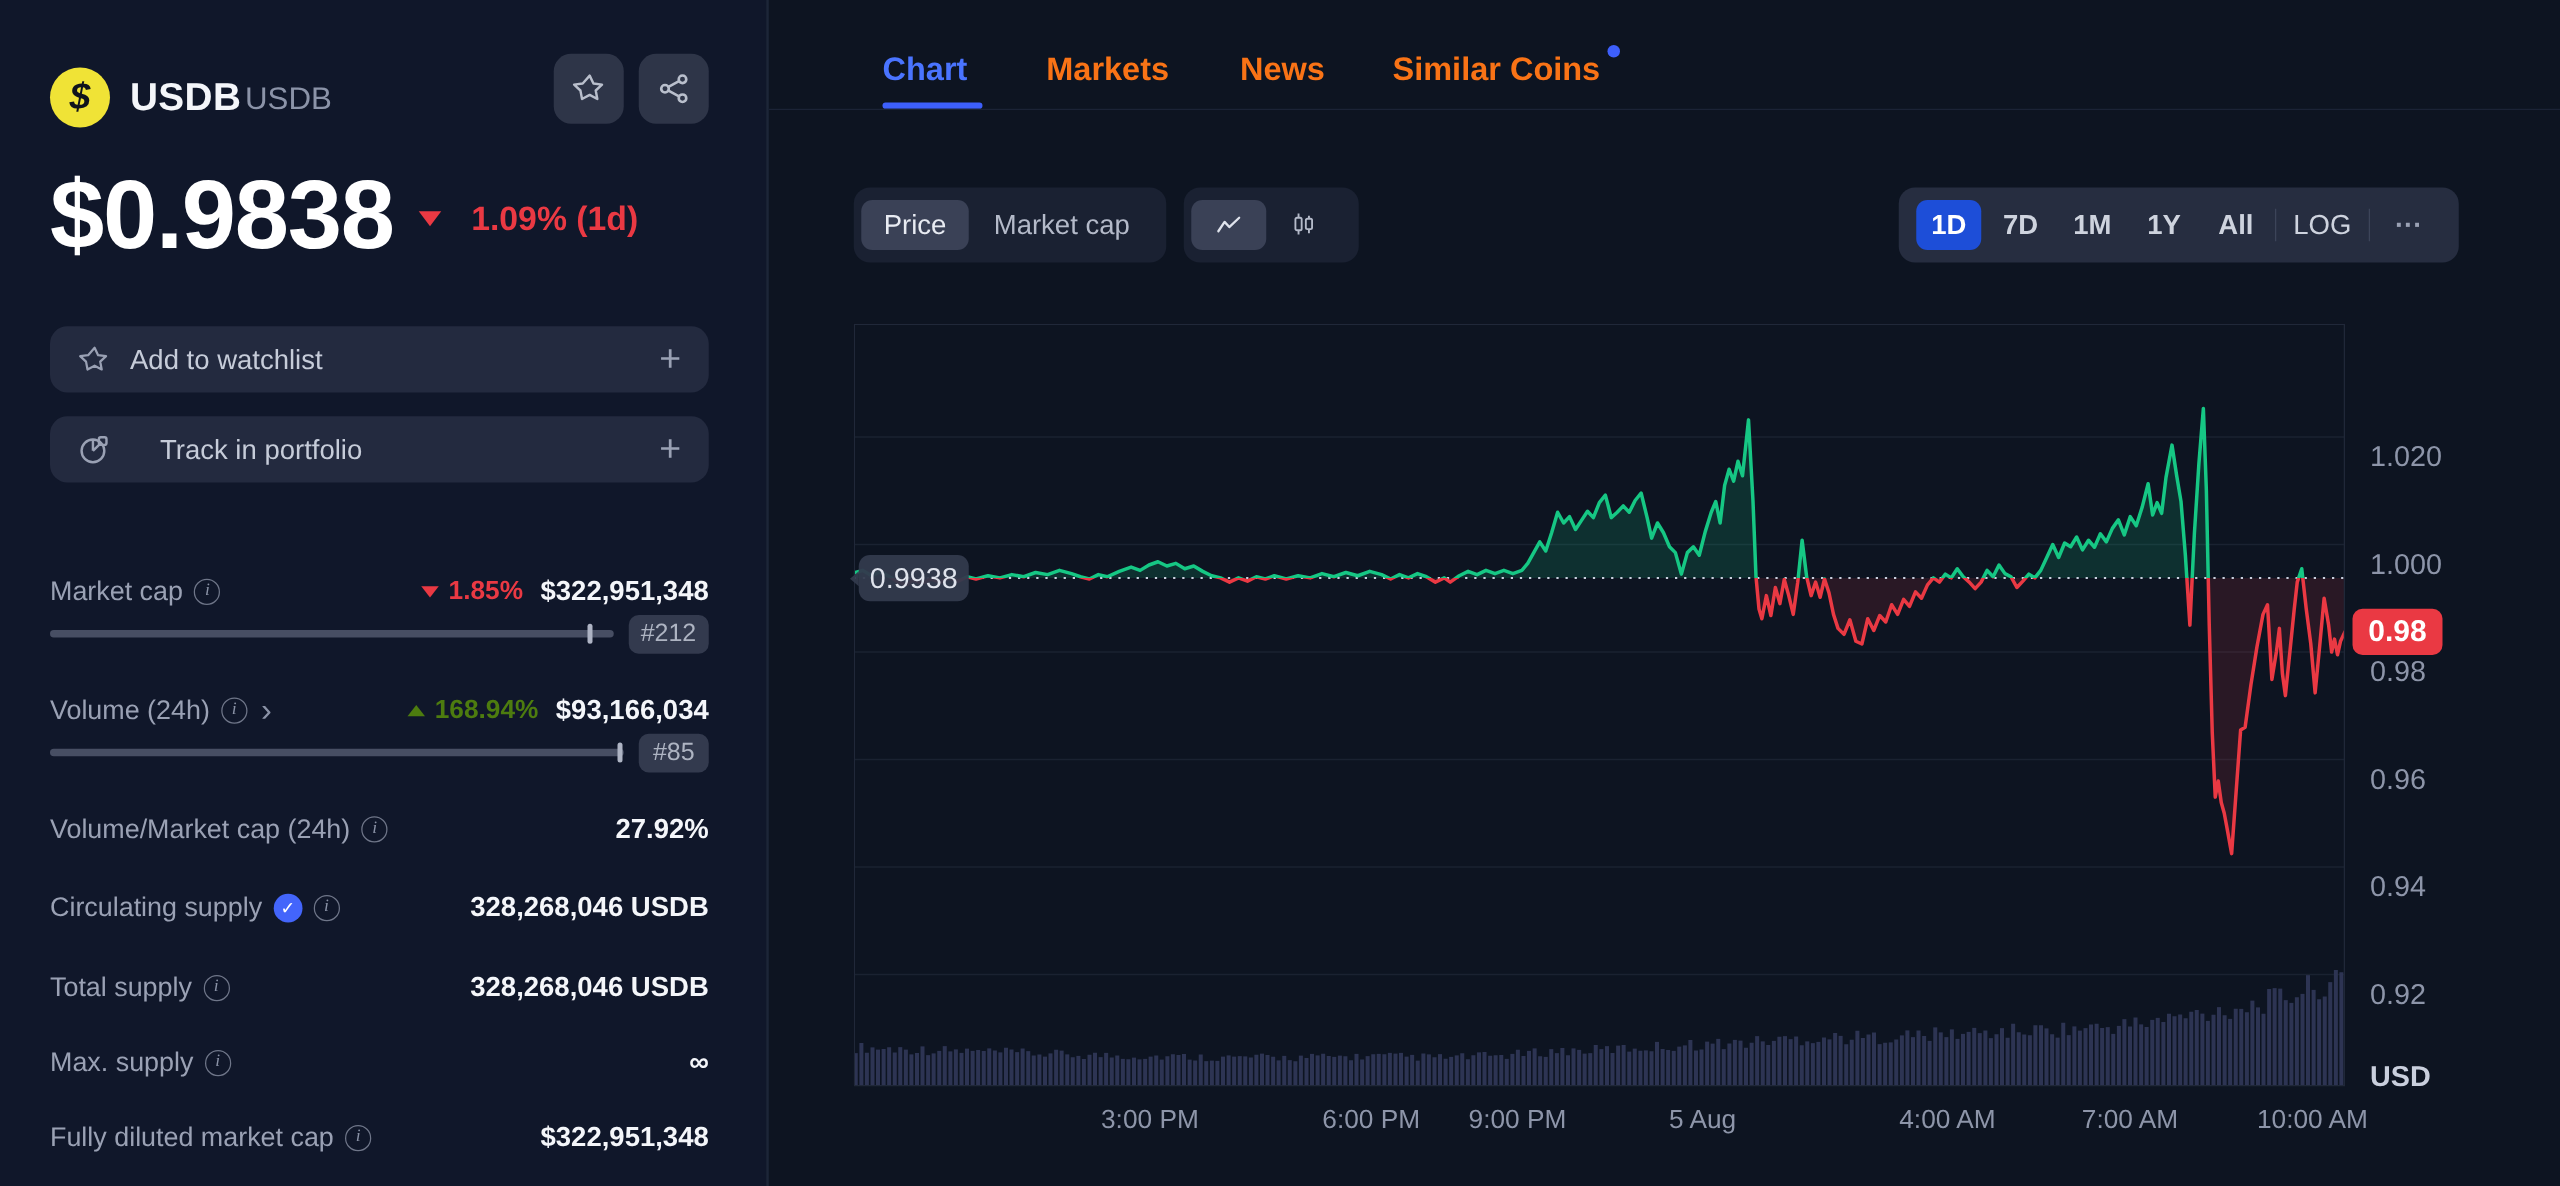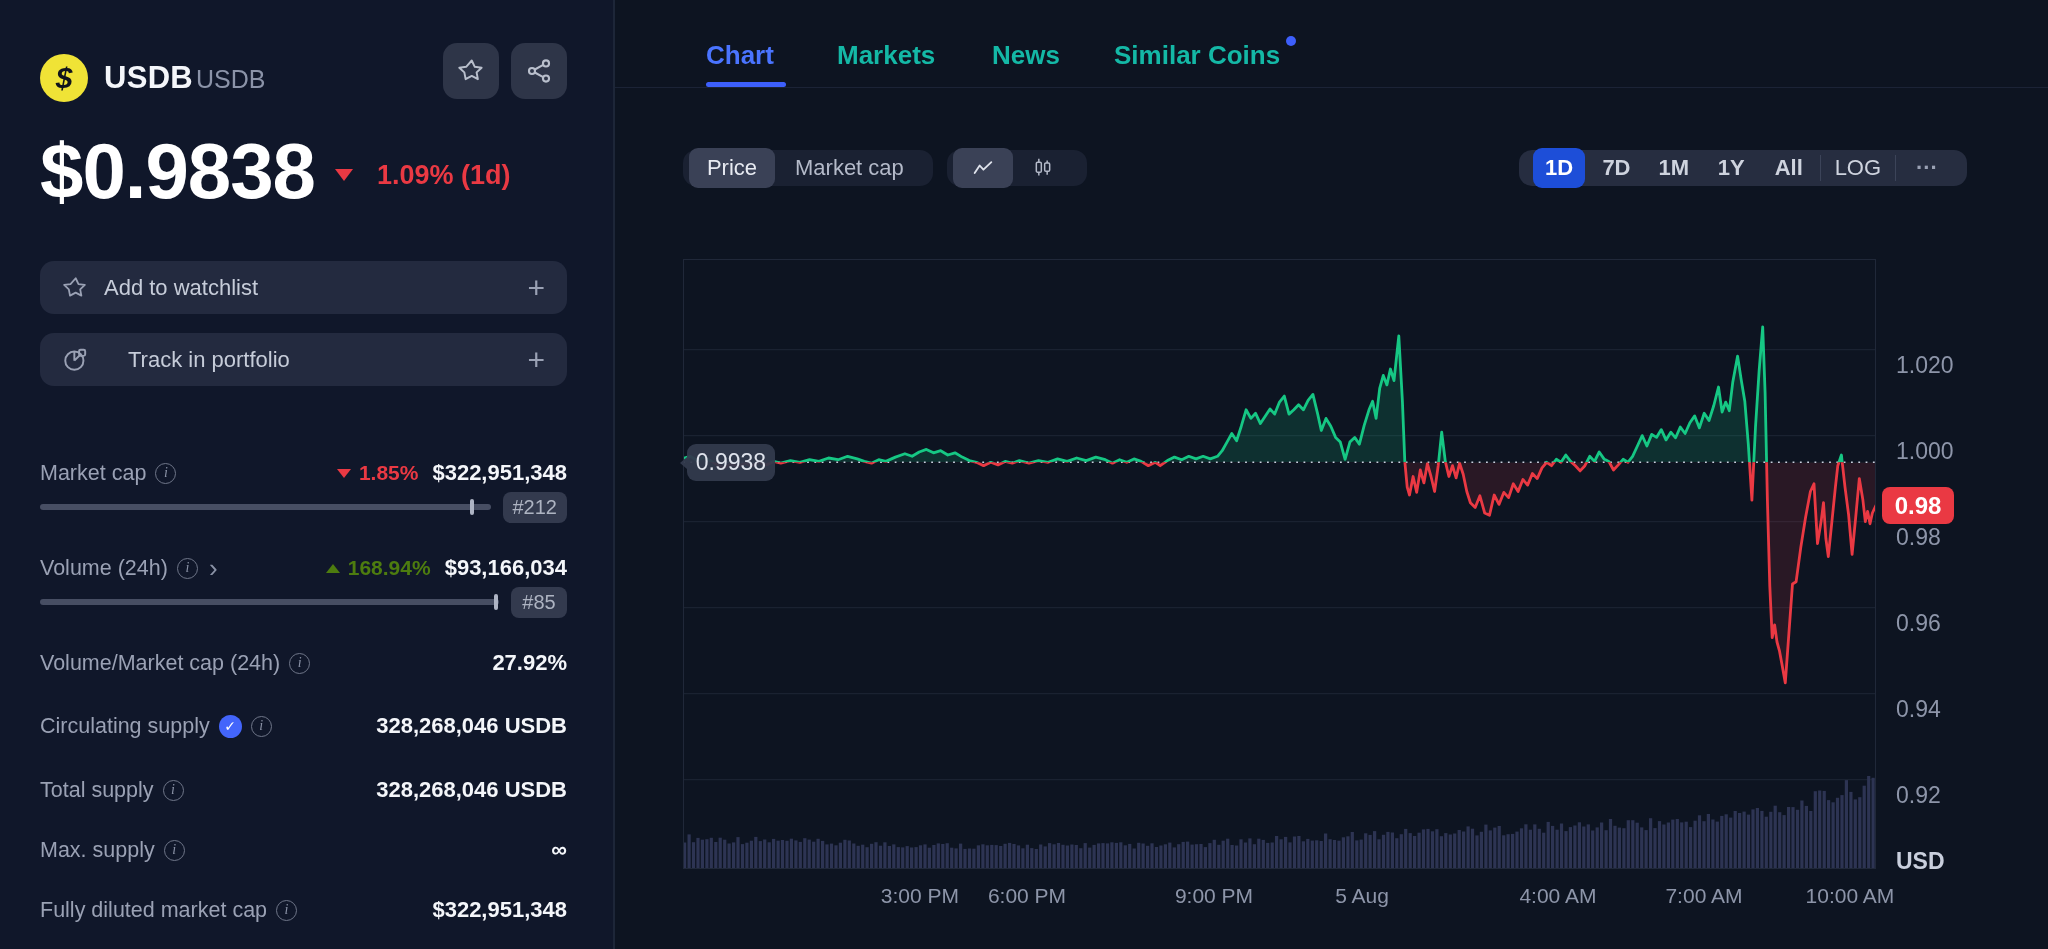--- a/index.html
+++ b/index.html
@@ -37,26 +37,26 @@
     align-items:center;justify-content:center;font-family:"Liberation Serif",serif;font-style:italic;flex:none;}
   .check-badge{width:23px;height:23px;border-radius:50%;background:#4365fb;color:#fff;font-size:14px;display:inline-flex;align-items:center;justify-content:center;font-weight:bold;flex:none;}
   .chev{color:#8a92a6;font-size:26px;line-height:1;margin-left:2px;}
   .slider-row{position:absolute;left:40px;width:527px;height:30px;display:flex;align-items:center;}
   .slider-track{position:relative;flex:1;height:6px;border-radius:3px;background:#474e63;}
   .slider-handle{position:absolute;top:-5px;width:4px;height:16px;border-radius:2px;background:#aeb4c4;}
   .rank-badge{margin-left:12px;min-width:56px;height:31px;border-radius:8px;background:#333a4e;color:#aeb4c2;font-size:20px;display:flex;align-items:center;justify-content:center;padding:0 10px;}
 
   
   #tabs-divider{position:absolute;left:615px;top:87px;width:1433px;height:1px;background:#1b2336;}
-  .tab{position:absolute;top:40px;font-size:26px;font-weight:bold;color:#14b8a6;}
+  .tab{position:absolute;top:40px;font-size:26px;font-weight:bold;color:#f97316;}
   .tab.active{color:#4a74ff;}
   #tab-underline{position:absolute;left:706px;top:82px;width:80px;height:5px;border-radius:3px;background:#3d5ffb;}
   .tab-dot{position:absolute;right:-16px;top:-4px;width:10px;height:10px;border-radius:50%;background:#3d5ffb;}
 
-  .seg-group{position:absolute;top:150px;height:36px;background:#1a2132;border-radius:13px;display:flex;align-items:center;padding:0 6px;}
+  .seg-group{position:absolute;top:150px;height:60px;background:#1a2132;border-radius:13px;display:flex;align-items:center;padding:0 6px;}
   .seg-chip{height:40px;border-radius:9px;display:flex;align-items:center;justify-content:center;font-size:22px;color:#b4bac9;padding:0 20px;}
   .seg-chip.active{background:#3a4156;color:#e8ebf2;}
   #seg-metric{left:683px;width:250px;justify-content:flex-start;}
   #seg-style{left:947px;width:140px;}
   #seg-range{left:1519px;width:448px;background:#262d40;justify-content:space-between;padding:0 14px;}
   .range-chip{height:40px;min-width:52px;border-radius:9px;display:flex;align-items:center;justify-content:center;font-size:22px;font-weight:bold;color:#ced3de;padding:0 8px;}
   .range-chip.active{background:#1d4ed8;color:#ffffff;}
   .range-div{width:1px;height:26px;background:#3c4459;}
 
   
@@ -549,21 +549,21 @@
   <div id="y-labels">
       <div class="y-label" style="top: 335.64px;">1.020</div>
       <div class="y-label" style="top: 421.64px;">1.000</div>
       <div class="y-label" style="top: 507.64px;">0.98</div>
       <div class="y-label" style="top: 593.64px;">0.96</div>
       <div class="y-label" style="top: 679.64px;">0.94</div>
       <div class="y-label" style="top: 765.64px;">0.92</div>
     </div>
   <div id="x-labels">
       <div class="x-label" style="left: 919.93px;">3:00 PM</div>
-      <div class="x-label" style="left: 1027px;">6:00 PM</div>
+      <div class="x-label" style="left: 1097px;">6:00 PM</div>
       <div class="x-label" style="left: 1214px;">9:00 PM</div>
       <div class="x-label" style="left: 1362.06px;">5 Aug</div>
       <div class="x-label" style="left: 1557.95px;">4:00 AM</div>
       <div class="x-label" style="left: 1703.97px;">7:00 AM</div>
       <div class="x-label" style="left: 1849.99px;">10:00 AM</div>
     </div>
   <div id="usd-label">USD</div>
 
   <div id="baseline-badge">0.9938</div>
   <div id="current-badge">0.98</div>

